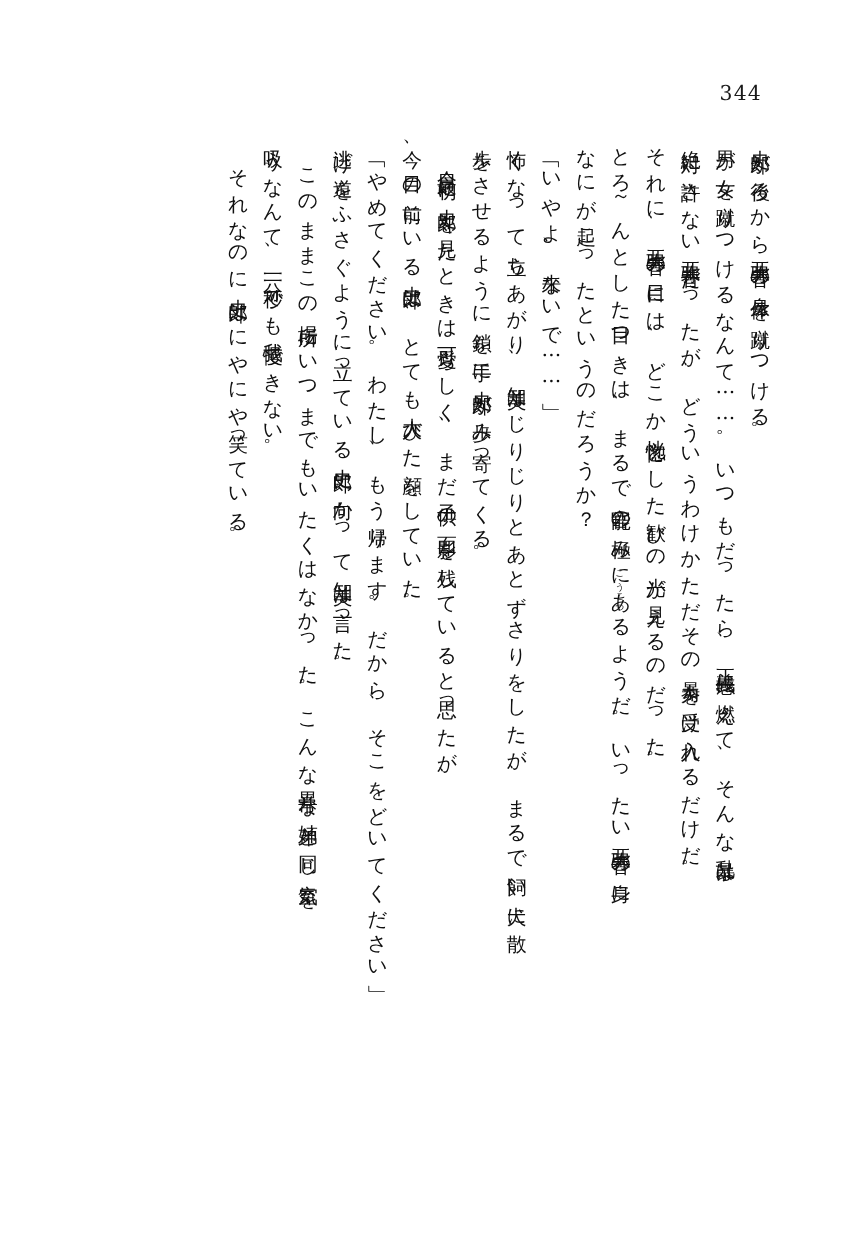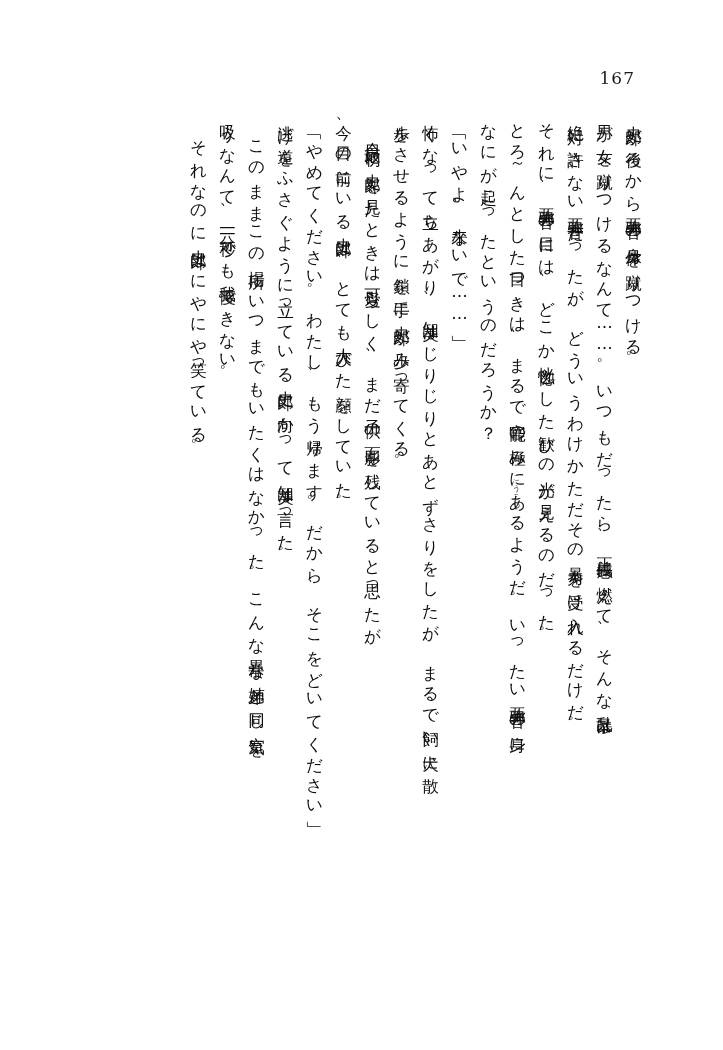--- a/index.html
+++ b/index.html
@@ -76,21 +76,21 @@
     letter-spacing: 1px;
     color: #202020;
     line-height: 1;
   }
 </style>
 </head>
 <body>
 
 <div class="page">
 
-  <div class="page-number">167</div>
+  <div class="page-number">344</div>
 
   <div class="text-block">
     <div class="col">史郎が後ろから亜弥香の身体を蹴りつける。</div>
     <div class="col">男が女を蹴りつけるなんて……。いつもだったら、正義感に燃えて、そんな乱暴は</div>
     <div class="col">絶対に許さない亜弥香だったが、どういうわけかただその暴力を受け入れるだけだ。</div>
     <div class="col">それに、亜弥香の目には、どこか恍惚とした歓びの光が見えるのだった。</div>
     <div class="col">とろ～んとした目つきは、まるで官能の極みにあるようだ。いったい亜弥香の身に</div>
     <div class="col">なにが起こったというのだろうか？</div>
     <div class="col indent">「いやよ、来ないで……」</div>
     <div class="col">怖くなって立ちあがり、知美はじりじりとあとずさりをしたが、まるで飼い犬に散</div>

